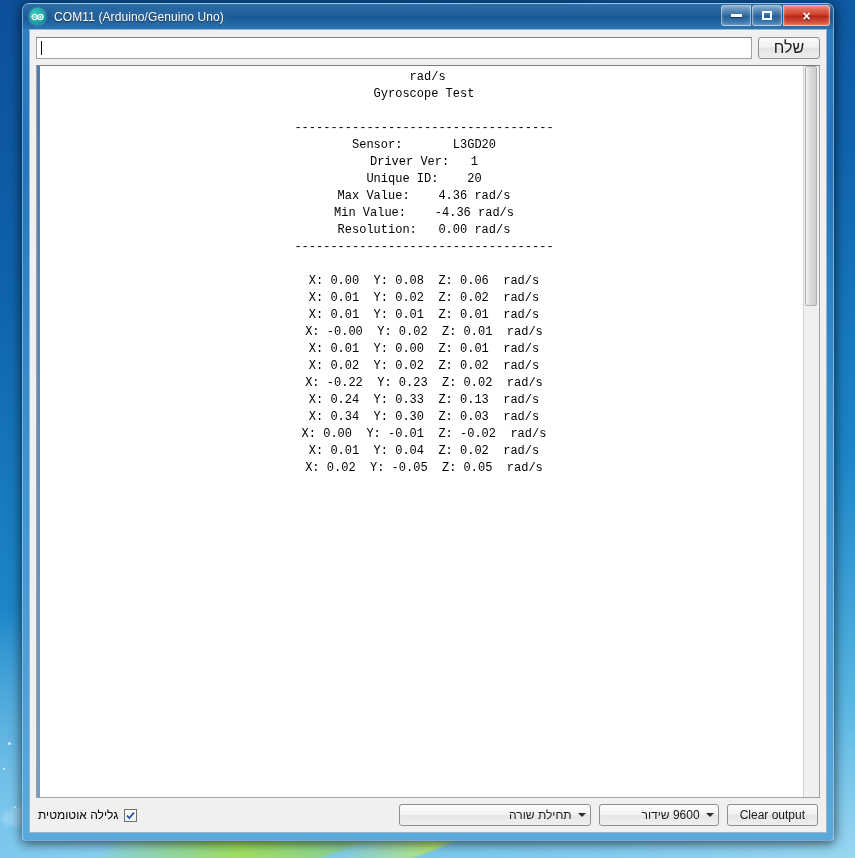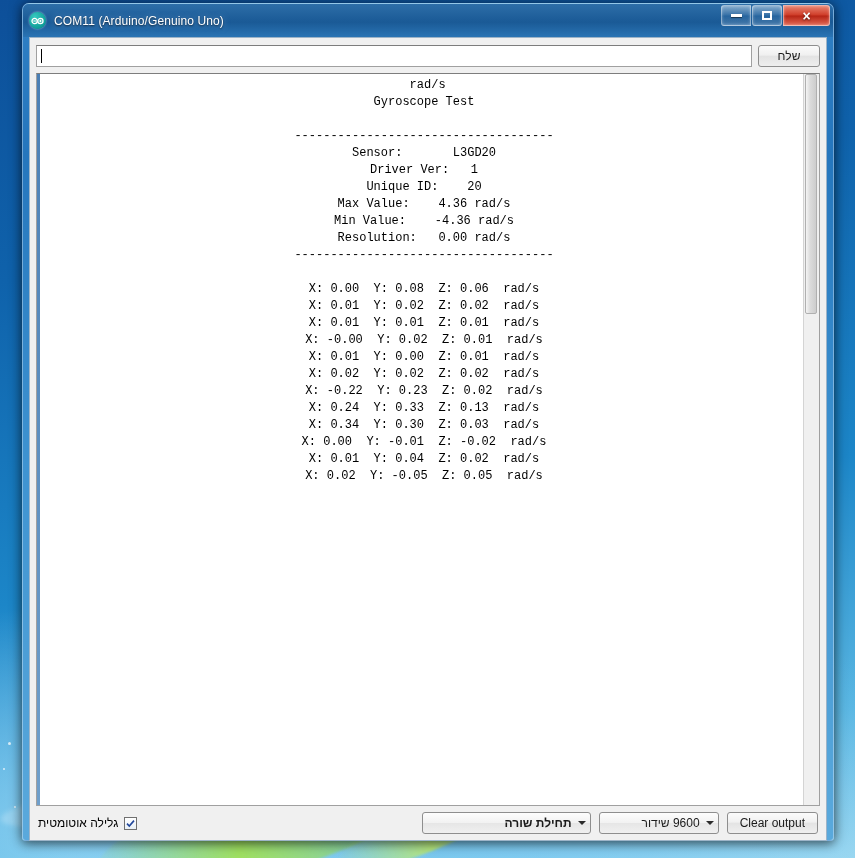--- a/index.html
+++ b/index.html
@@ -74,21 +74,21 @@
     border-radius: 7px 7px 4px 4px;
     background: linear-gradient(180deg, #2f7fc4 0%, #2576bd 18%, #3e93d1 55%, #5aa9dc 100%);
     box-shadow: 0 0 14px rgba(0,0,0,0.45), 0 3px 10px rgba(0,0,0,0.35);
     padding: 0;
     box-sizing: border-box;
     border: 1px solid rgba(255,255,255,0.35);
   }
 
   #titlebar {
     position: relative;
-    height: 33px;
+    height: 25px;
     display: flex;
     align-items: center;
     padding-left: 6px;
     border-radius: 6px 6px 0 0;
     background: linear-gradient(180deg, #2d6ea8 0%, #1d5d99 45%, #1a5a96 55%, #2a74b4 100%);
   }
   #app-icon {
     width: 17px; height: 17px;
     border-radius: 50%;
     background: radial-gradient(circle at 35% 30%, #37c9c0, #0f9e98 70%, #0b7f7a 100%);
@@ -170,21 +170,21 @@
     height: 14px;
     background: #000;
   }
   #send-button {
     width: 62px;
     height: 22px;
     box-sizing: border-box;
     border: 1px solid #8e8e8e;
     border-radius: 3px;
     background: linear-gradient(180deg, #fbfbfb 0%, #f0f0f0 45%, #e3e3e3 52%, #eeeeee 100%);
-    font-size: 12px;
+    font-size: 16px;
     color: #1a1a1a;
     display: flex;
     align-items: center;
     justify-content: center;
     direction: rtl;
   }
 
   
   #output-wrap {
     flex: 1;
@@ -269,21 +269,21 @@
     border-radius: 3px;
     background: linear-gradient(180deg, #fdfdfd 0%, #f2f2f2 48%, #e6e6e6 52%, #f0f0f0 100%);
     display: flex;
     align-items: center;
     padding: 0 4px 0 6px;
     font-size: 12px;
     color: #1a1a1a;
     direction: rtl;
     gap: 6px;
   }
-  #line-ending-combo { width: 169px; font-weight: bold; }
+  #line-ending-combo { width: 192px; }
   #baud-combo { width: 120px; align-items: center; }
   .combo-value { flex: 1; text-align: right; white-space: nowrap; overflow: hidden; }
   .arrow-down {
     width: 0; height: 0;
     border-left: 4px solid transparent;
     border-right: 4px solid transparent;
     border-top: 4px solid #2b2b2b;
     flex: none;
   }
   #clear-button {

